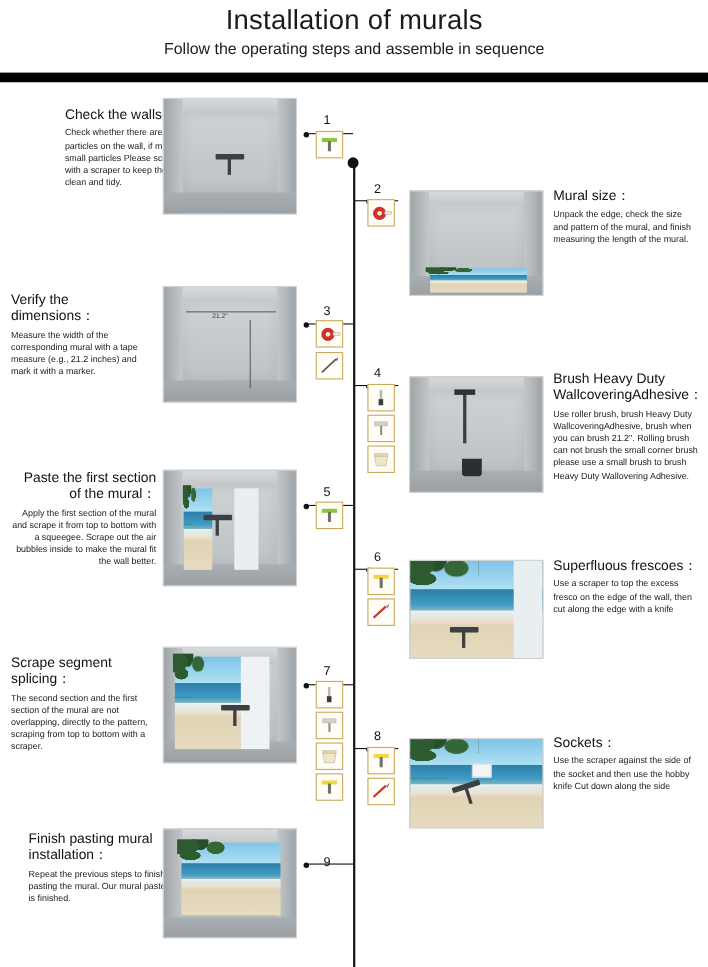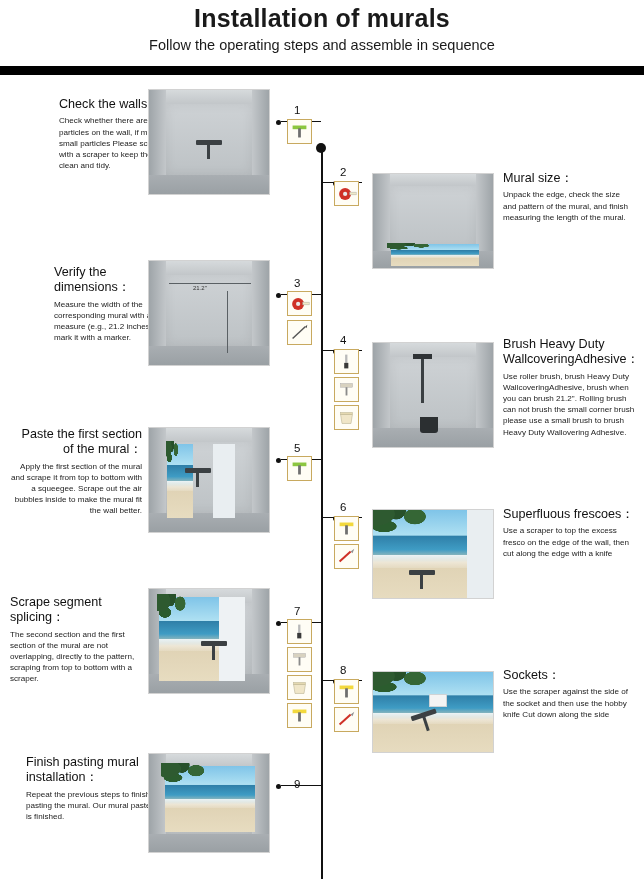--- a/index.html
+++ b/index.html
@@ -16,21 +16,21 @@
   .header {
     width: 644px;
     height: 66px;
     background: #ffffff;
     text-align: center;
     padding-top: 4px;
   }
   .header h1 {
     margin: 0;
     font-size: 25px;
-    font-weight: 700;
+    font-weight: 400;
     color: #1a1a1a;
     letter-spacing: 0.2px;
   }
   .header h2 {
     margin: 4px 0 0 0;
     font-size: 14.5px;
     font-weight: 400;
     color: #1a1a1a;
   }
   .black-bar {
@@ -235,21 +235,21 @@
     <div class="mural" style="left:18px; top:70px; width:88px; height:22px;">
       <div class="palm"></div>
         <div class="foam"></div>
     </div>
   </div>
   <div class="txt" style="left:503px; top:96px; width:130px;">
     <p class="title">Mural size：</p>
     <p class="body">Unpack the edge, check the size and pattern of the mural, and finish measuring the length of the mural.</p>
   </div>
 
-  <div class="txt" style="left:10px; top:190px; width:132px;margin-left:44px;">
+  <div class="txt" style="left:10px; top:190px; width:132px;">
     <p class="title">Verify the dimensions：</p>
     <p class="body">Measure the width of the corresponding mural with a tape measure (e.g., 21.2 inches) and mark it with a marker.</p>
   </div>
   <div class="photo" style="left:148px; top:185px; width:122px; height:106px;">
     <div class="room">
       <div class="ceil"></div>
         <div class="wallL"></div>
         <div class="wallR"></div>
       <div class="back"></div>
         <div class="floor"></div>

